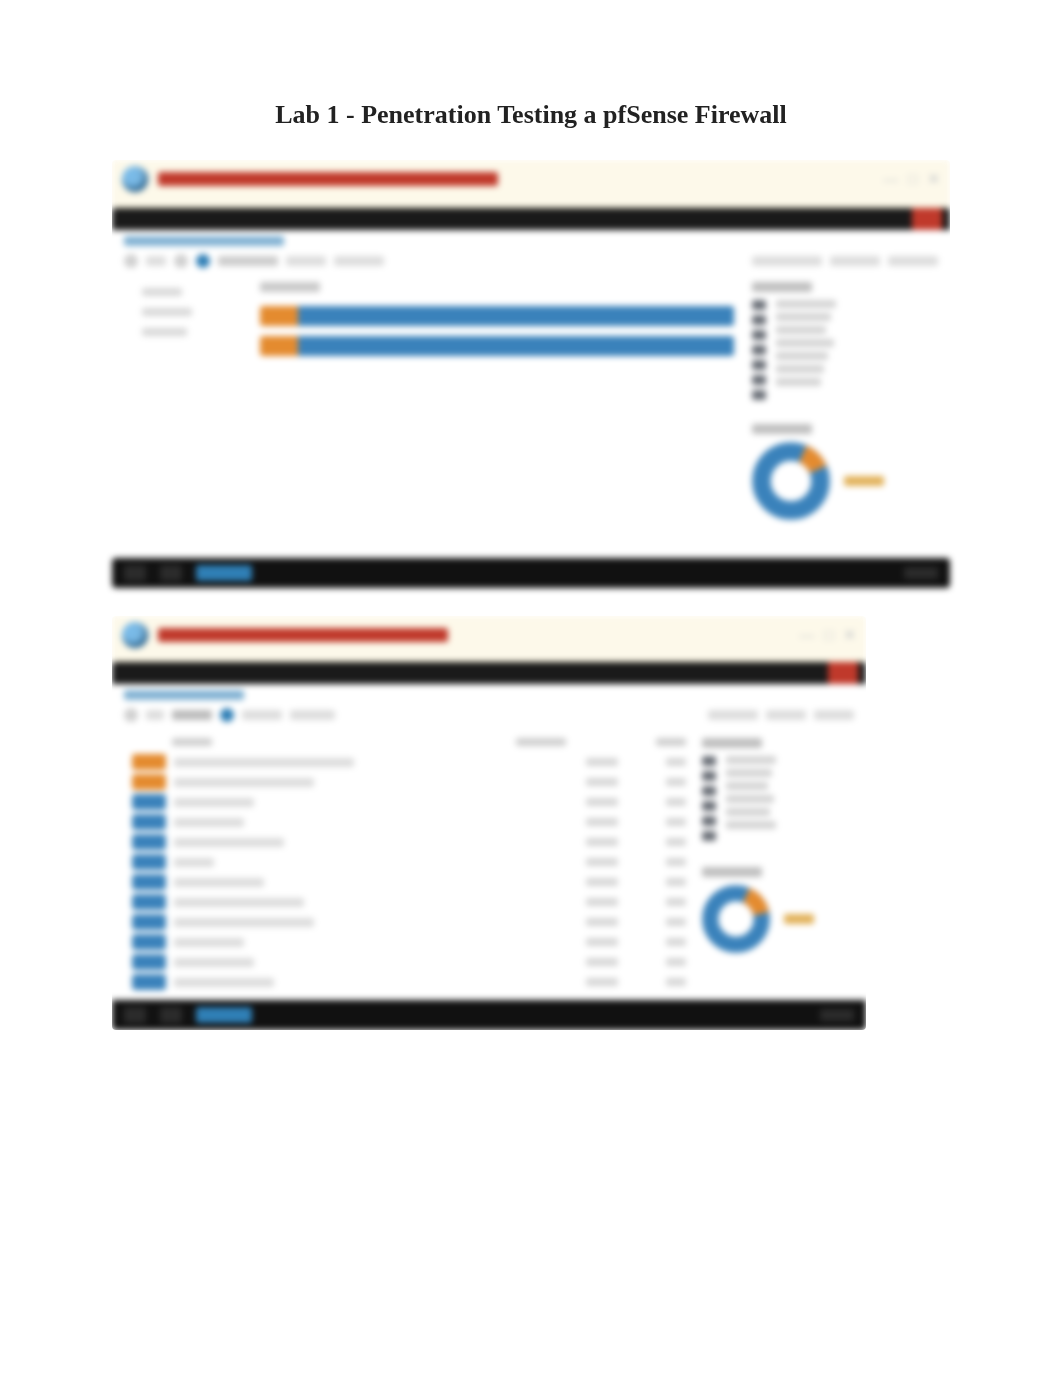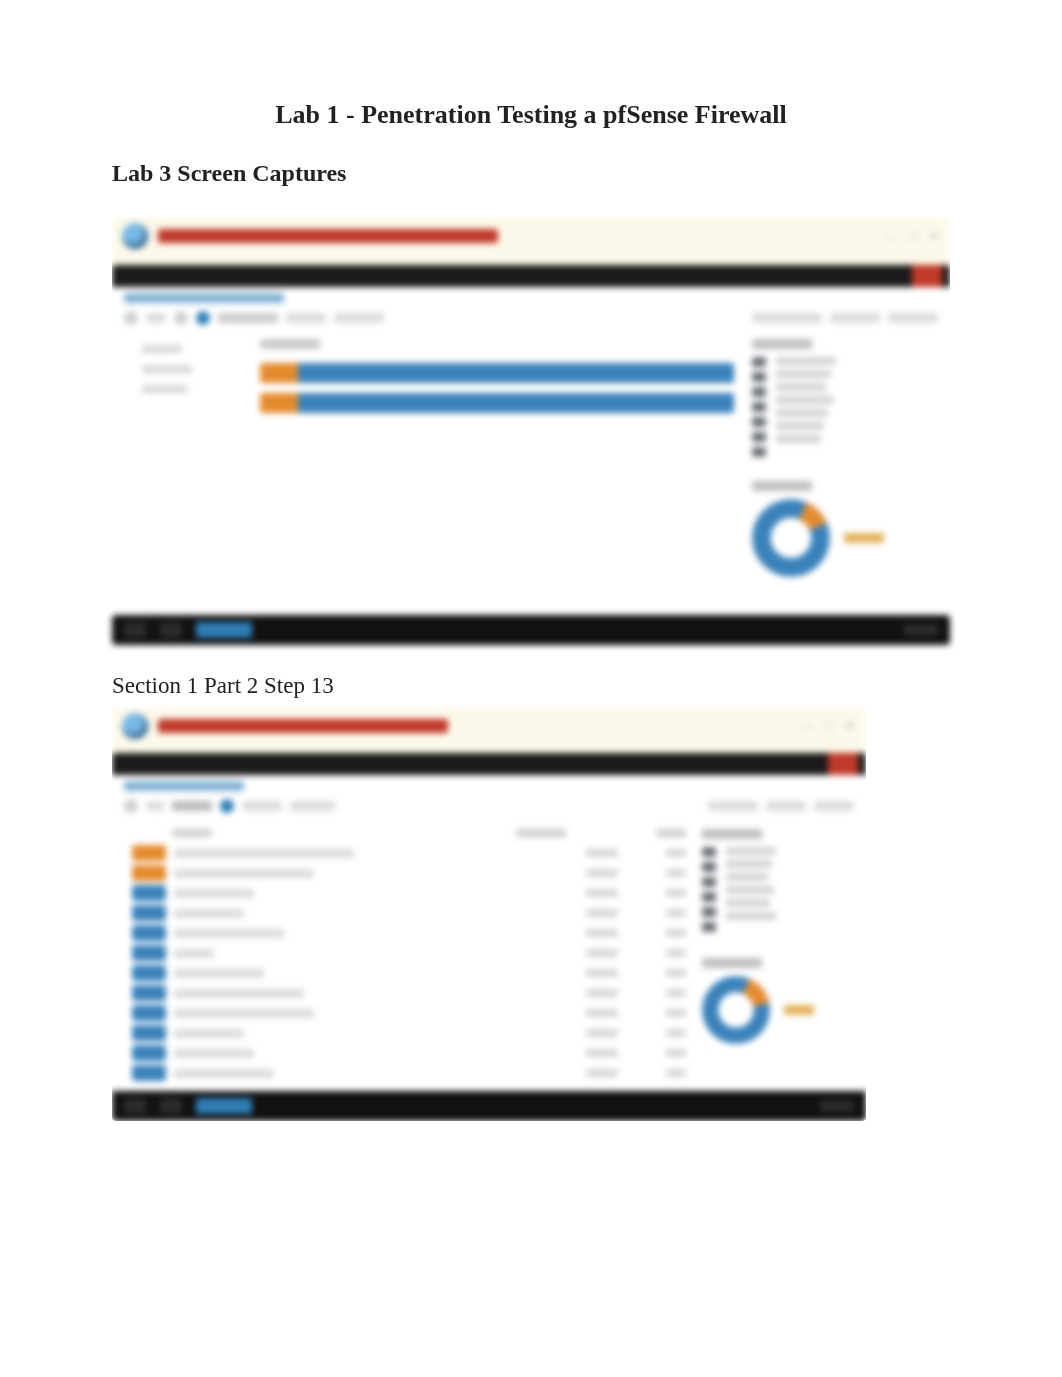--- a/index.html
+++ b/index.html
@@ -65,21 +65,20 @@
   .cell3 { height: 8px; width: 20px; background: #d6d6d6; border-radius: 2px; margin-left: 40px; }
   .right-col2 { flex: 0 0 150px; display: flex; flex-direction: column; gap: 26px; padding-top: 4px; }
 </style>
 </head>
 <body>
 
 <div class="page">
 
   <h1 class="doc-title">Lab 1 - Penetration Testing a pfSense Firewall</h1>
 
-  <h2 class="heading">Lab 3 Screen Captures</h2>
 
   <div class="shot">
     <div class="blurwrap">
       <div class="band-cream">
         <div class="circle-logo"></div>
         <div class="red-strip" style="width:340px"></div>
         <span class="gray-text" style="font-size:12px">&nbsp;</span>
         <div class="win-ctrl">
           <span>—</span>
           <span>□</span>
@@ -172,21 +171,20 @@
   </div>
 
   <div class="taskbar blurwrap" style="filter:blur(3px);margin-top:-26px;margin-bottom:28px">
     <div class="tbtn"></div>
     <div class="tbtn"></div>
     <div class="tblue"></div>
     <div class="spacer"></div>
     <div class="tray"></div>
   </div>
 
-  <div class="subheading">Section 1 Part 2 Step 13</div>
   <div class="shot shot2">
     <div class="blurwrap">
       <div class="band-cream">
         <div class="circle-logo"></div>
         <div class="red-strip" style="width:290px"></div>
         <span class="gray-text" style="font-size:11px">&nbsp;</span>
         <div class="win-ctrl">
           <span>—</span>
           <span>□</span>
           <span>✕</span>

